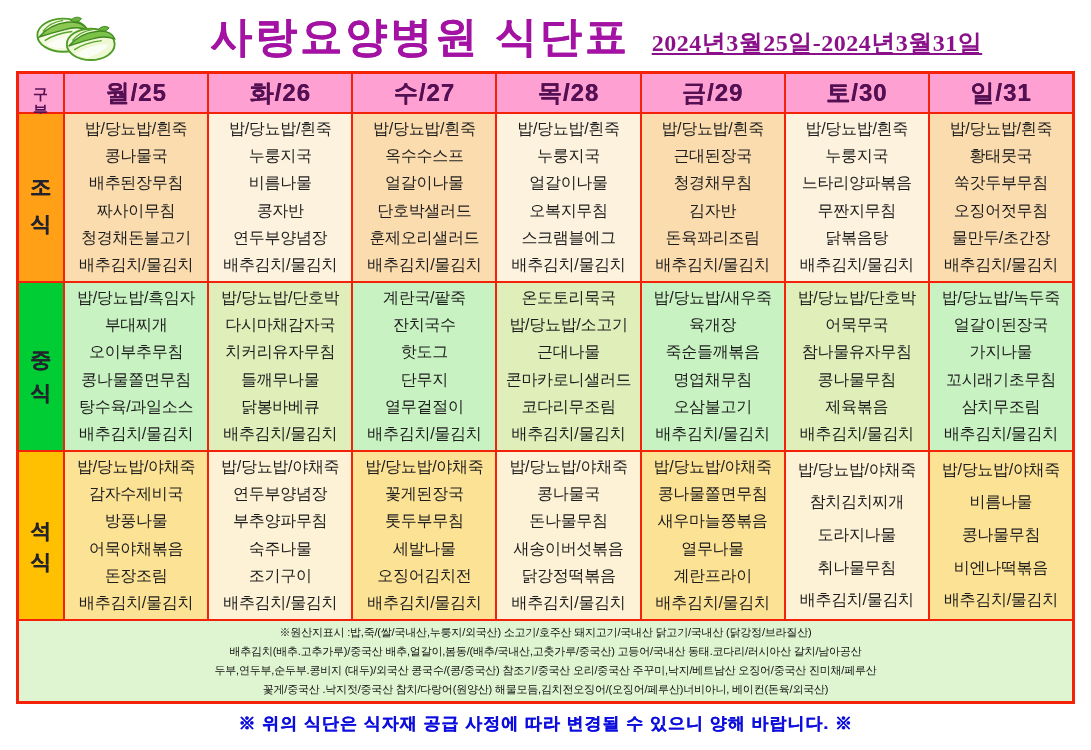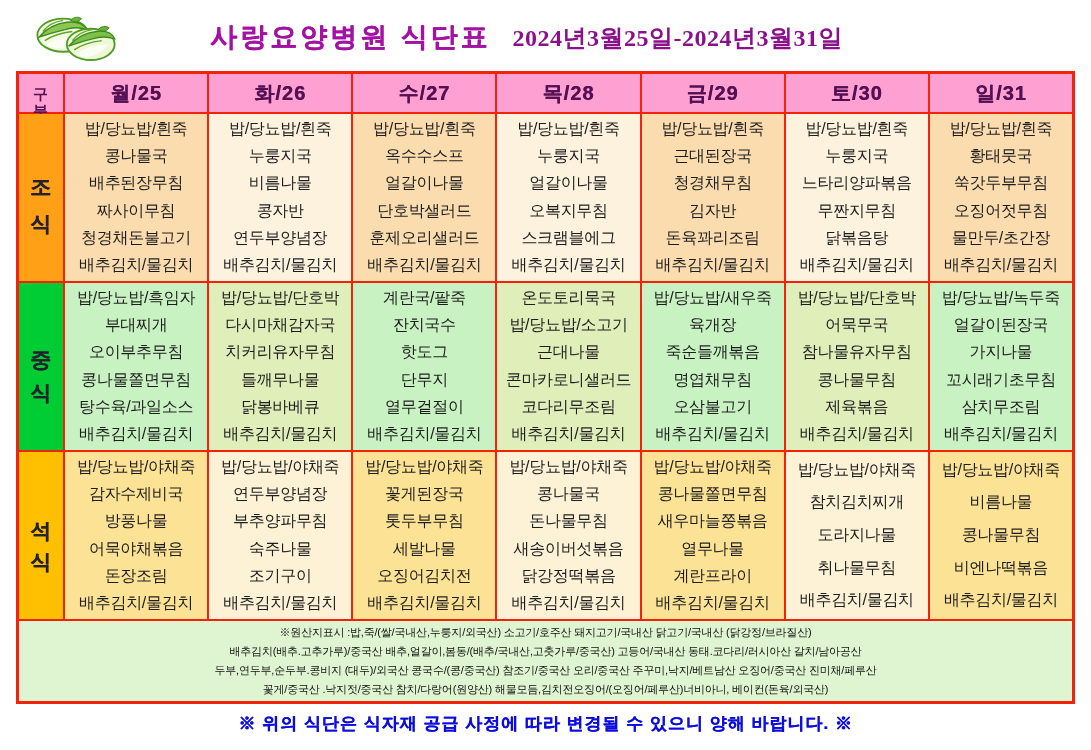--- a/index.html
+++ b/index.html
@@ -4,43 +4,43 @@
 <style>
   html,body{margin:0;padding:0;}
   body{
     width:1091px;height:750px;background:#ffffff;position:relative;overflow:hidden;
     font-family:"Liberation Sans", sans-serif;
   }
   .title-bar{position:absolute;left:16px;top:6px;width:1060px;height:62px;display:flex;align-items:center;}
   .cabbage{width:92px;height:60px;margin-left:14px;flex:0 0 auto;}
   .title-text{display:flex;align-items:baseline;margin-left:88px;white-space:nowrap;}
   .main-title{
-    font-size:27px;font-weight:bold;color:var(--title_purple);
+    font-size:42px;font-weight:bold;color:var(--title_purple);
     letter-spacing:3px;text-shadow:0.5px 0 var(--title_purple);
   }
   .date-range{
     font-family:"Liberation Serif", serif;
-    font-size:24px;font-weight:bold;color:var(--date_purple);margin-left:22px;letter-spacing:0.5px;
+    font-size:24px;font-weight:bold;color:var(--date_purple);margin-left:22px;letter-spacing:0.5px;text-decoration:underline;
   }
   
   .menu-table{
     position:absolute;left:16px;top:71px;width:1059px;box-sizing:border-box;
     background:var(--border_red);
     display:grid;grid-template-columns:44px repeat(7,1fr);
     grid-template-rows:38px 167px 167px 167px 80px;
     gap:2px;padding:3px;
   }
   .cell{display:flex;align-items:center;justify-content:center;}
   .corner{
     background:var(--header_pink);color:var(--day_text);font-weight:bold;font-size:15px;
     writing-mode:vertical-rl;text-orientation:upright;line-height:1;letter-spacing:1px;
   }
   .day-header{
     background:var(--header_pink);color:var(--day_text);
-    font-weight:bold;font-size:20px;letter-spacing:1px;text-shadow:0.4px 0 var(--day_text);
+    font-weight:bold;font-size:24px;letter-spacing:1px;text-shadow:0.4px 0 var(--day_text);
   }
   .meal-label{
     writing-mode:vertical-rl;text-orientation:upright;
     font-weight:bold;font-size:21px;color:var(--label_text);
     letter-spacing:10px;line-height:1;text-shadow:0.5px 0 var(--label_text);
   }
   .meal-label-0{background:var(--breakfast_label_bg);}
   .meal-label-1{background:var(--lunch_label_bg);}
   .meal-label-2{background:var(--dinner_label_bg);}
   .menu-cell{flex-direction:column;justify-content:space-evenly;align-items:stretch;padding:2px 0;}

